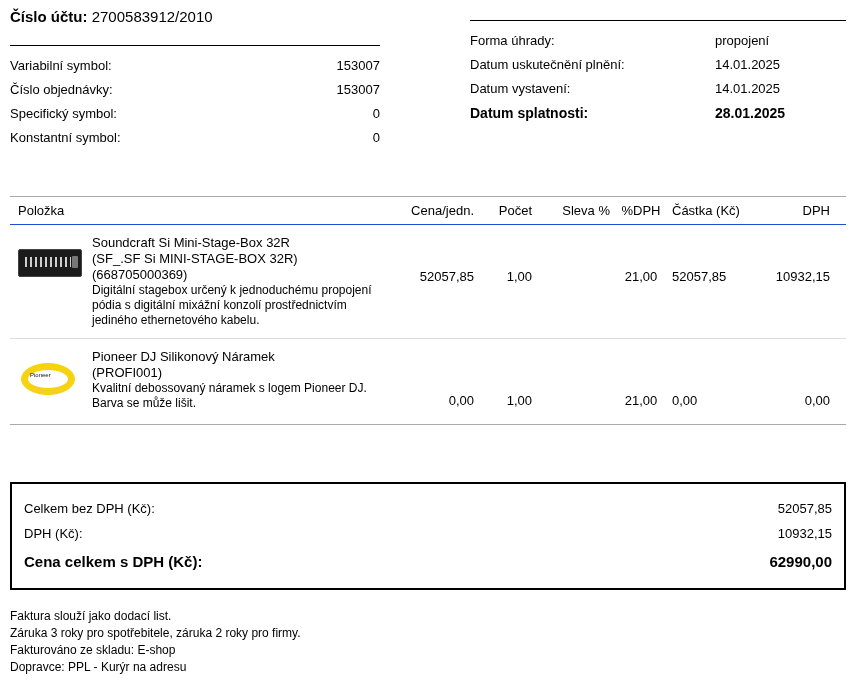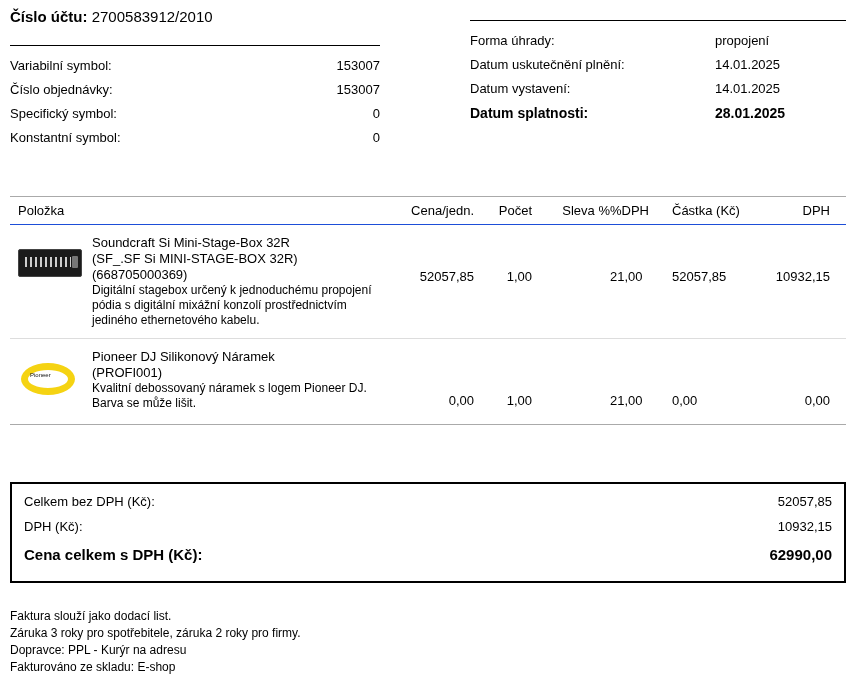--- a/index.html
+++ b/index.html
@@ -99,21 +99,21 @@
     border-top: 1px solid #aaa;
     border-bottom: 1px solid #1d4ed8;
     display: flex;
     padding: 6px 0 6px 0;
     font-size: 13px;
   }
   .c-item   { width: 376px; padding-left: 8px; box-sizing: border-box; }
   .c-price  { width: 88px;  text-align: right; }
   .c-count  { width: 58px;  text-align: right; }
   .c-disc   { width: 78px;  text-align: right; }
-  .c-vatp   { width: 62px;  text-align: left; }
+  .c-vatp   { width: 62px;  text-align: center; }
   .c-amount { width: 90px;  text-align: left; }
   .c-vat    { width: 76px;  text-align: right; padding-right: 8px; box-sizing: border-box; }
 
   .item-row {
     display: flex;
     border-bottom: 1px solid #ddd;
     padding: 10px 0 10px 0;
     min-height: 86px;
     box-sizing: border-box;
   }
@@ -196,21 +196,21 @@
   .num-cell.row2 { padding-top: 44px; }
 
   
   .totals {
     position: absolute;
     left: 10px;
     top: 482px;
     width: 836px;
     border: 2px solid #000;
     box-sizing: border-box;
-    padding: 6px 12px 12px 12px;
+    padding: 13px 12px 12px 12px;
   }
   .tot-row {
     display: flex;
     justify-content: space-between;
     align-items: baseline;
     padding: 4px 0 6px 0;
     font-size: 13px;
   }
   .tot-row.grand {
     font-weight: bold;
@@ -350,17 +350,17 @@
     </div>
     <div class="tot-row grand">
       <span>Cena celkem s DPH (Kč):</span>
       <span>62990,00</span>
     </div>
   </div>
 
   <div class="notes">
     <div>Faktura slouží jako dodací list.</div>
     <div>Záruka 3 roky pro spotřebitele, záruka 2 roky pro firmy.</div>
+    <div>Fakturováno ze skladu: E-shop</div>
     <div>Dopravce: PPL - Kurýr na adresu</div>
-    <div>Fakturováno ze skladu: E-shop</div>
   </div>
 
 </div>
 
 </body></html>

